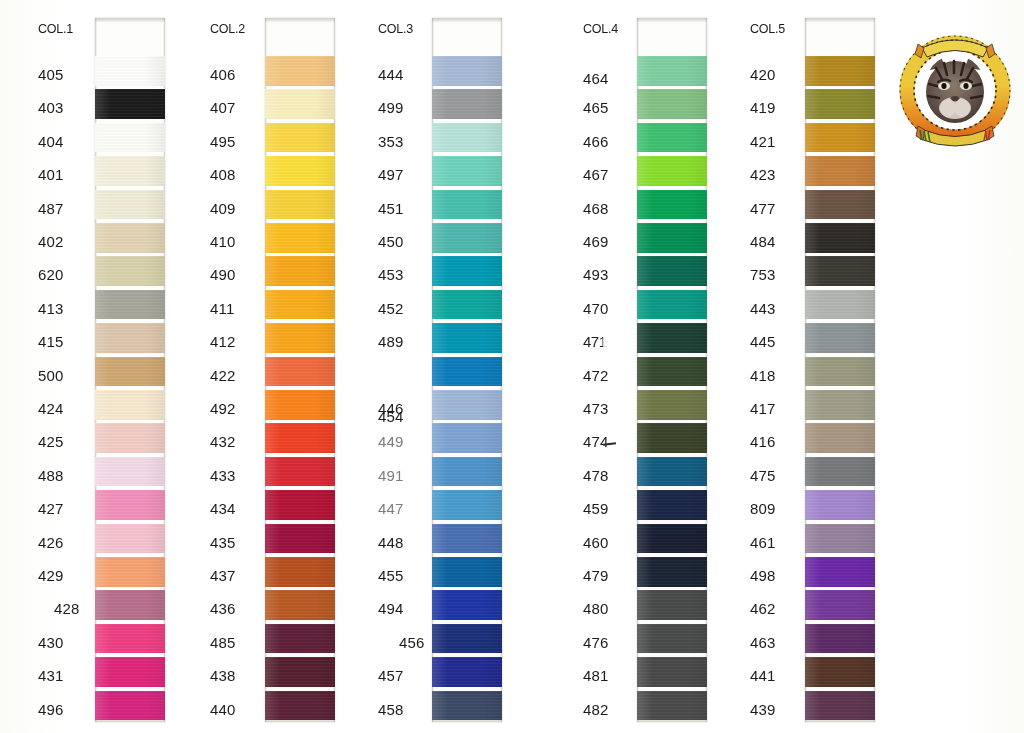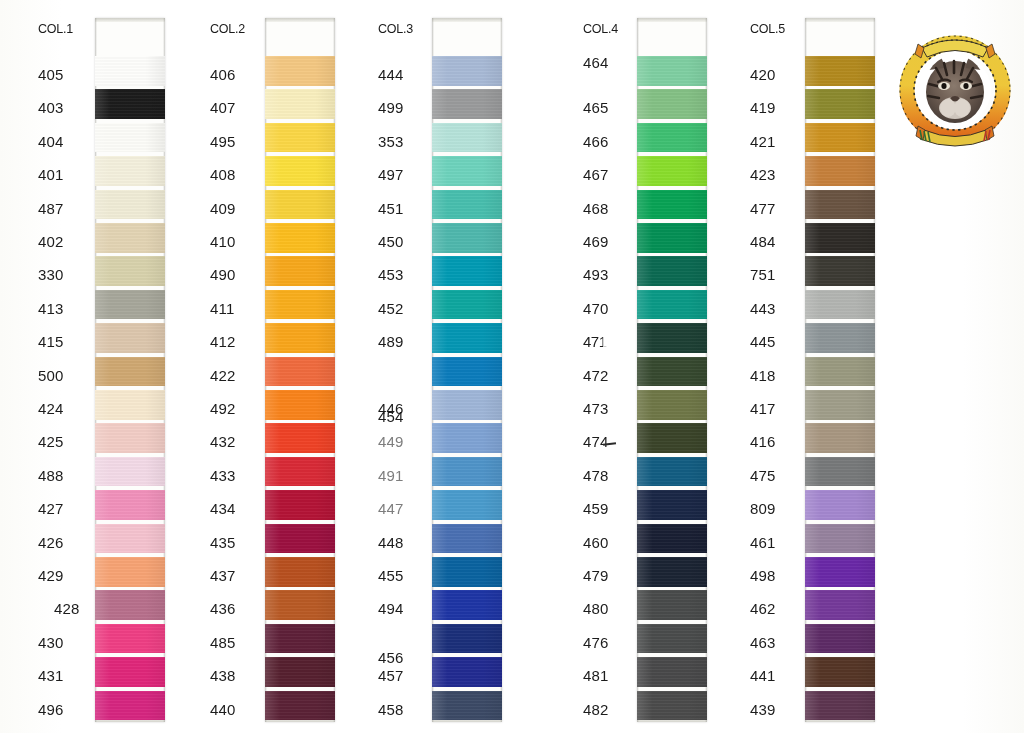--- a/index.html
+++ b/index.html
@@ -104,21 +104,21 @@
 
 <div id="columns-root">
     <div class="col-group" style="left: 0px;">
       <div class="col-header" style="left: 38px; top: 22px;">COL.1</div>
       <div class="code" style="left: 38px; top: 66px;">405</div>
       <div class="code" style="left: 38px; top: 99.4px;">403</div>
       <div class="code" style="left: 38px; top: 132.8px;">404</div>
       <div class="code" style="left: 38px; top: 166.2px;">401</div>
       <div class="code" style="left: 38px; top: 199.6px;">487</div>
       <div class="code" style="left: 38px; top: 233px;">402</div>
-      <div class="code" style="left: 38px; top: 266.4px;">330</div>
+      <div class="code" style="left: 38px; top: 266.4px;">620</div>
       <div class="code" style="left: 38px; top: 299.8px;">413</div>
       <div class="code" style="left: 38px; top: 333.2px;">415</div>
       <div class="code" style="left: 38px; top: 366.6px;">500</div>
       <div class="code" style="left: 38px; top: 400px;">424</div>
       <div class="code" style="left: 38px; top: 433.4px;">425</div>
       <div class="code" style="left: 38px; top: 466.8px;">488</div>
       <div class="code" style="left: 38px; top: 500.2px;">427</div>
       <div class="code" style="left: 38px; top: 533.6px;">426</div>
       <div class="code" style="left: 38px; top: 567px;">429</div>
       <div class="code" style="left: 54px; top: 600.4px;">428</div>
@@ -333,21 +333,21 @@
       <div class="code" style="left: 378px; top: 299.8px;">452</div>
       <div class="code" style="left: 378px; top: 333.2px;">489</div>
       <div class="code" style="left: 378px; top: 366.6px; margin-top: 41px;">454</div>
       <div class="code" style="left: 378px; top: 400px;">446</div>
       <div class="code faded" style="left: 378px; top: 433.4px;">449</div>
       <div class="code faded" style="left: 378px; top: 466.8px;">491</div>
       <div class="code faded" style="left: 378px; top: 500.2px;">447</div>
       <div class="code" style="left: 378px; top: 533.6px;">448</div>
       <div class="code" style="left: 378px; top: 567px;">455</div>
       <div class="code" style="left: 378px; top: 600.4px;">494</div>
-      <div class="code" style="left: 378px; top: 633.8px; margin-top: 15px;">456</div>
+      <div class="code" style="left: 399px; top: 633.8px;">456</div>
       <div class="code" style="left: 378px; top: 667.2px;">457</div>
       <div class="code" style="left: 378px; top: 700.6px;">458</div>
       <div class="strip" style="left: 432px; width: 70px; top: 18px; height: 704px;">
         <div class="strip-top-lip"></div>
         <div class="strip-bot-lip"></div>
         <div class="strip-edge-l"></div>
         <div class="strip-edge-r"></div>
         <div class="swatch" style="top: 38px; height: 29.5px; background: rgb(168, 186, 214);">
           <div class="thread"></div>
           <div class="sheen"></div>
@@ -425,21 +425,21 @@
           <div class="sheen"></div>
         </div>
         <div class="swatch" style="top: 672.6px; height: 29.5px; background: rgb(60, 74, 102);">
           <div class="thread"></div>
           <div class="sheen"></div>
         </div>
       </div>
     </div>
     <div class="col-group" style="left: 0px;">
       <div class="col-header" style="left: 583px; top: 22px;">COL.4</div>
-      <div class="code" style="left: 583px; top: 54px; text-align: center;">464</div>
+      <div class="code" style="left: 583px; top: 70px; text-align: center;">464</div>
       <div class="code" style="left: 583px; top: 99.4px;">465</div>
       <div class="code" style="left: 583px; top: 132.8px;">466</div>
       <div class="code" style="left: 583px; top: 166.2px;">467</div>
       <div class="code" style="left: 583px; top: 199.6px;">468</div>
       <div class="code" style="left: 583px; top: 233px;">469</div>
       <div class="code" style="left: 583px; top: 266.4px;">493</div>
       <div class="code" style="left: 583px; top: 299.8px;">470</div>
       <div class="code clipped" style="left: 583px; top: 333.2px;">471</div>
       <div class="code" style="left: 583px; top: 366.6px;">472</div>
       <div class="code" style="left: 583px; top: 400px;">473</div>
@@ -540,21 +540,21 @@
       </div>
     </div>
     <div class="col-group" style="left: 0px;">
       <div class="col-header" style="left: 750px; top: 22px;">COL.5</div>
       <div class="code" style="left: 750px; top: 66px;">420</div>
       <div class="code" style="left: 750px; top: 99.4px;">419</div>
       <div class="code" style="left: 750px; top: 132.8px;">421</div>
       <div class="code" style="left: 750px; top: 166.2px;">423</div>
       <div class="code" style="left: 750px; top: 199.6px;">477</div>
       <div class="code" style="left: 750px; top: 233px;">484</div>
-      <div class="code" style="left: 750px; top: 266.4px;">751</div>
+      <div class="code" style="left: 750px; top: 266.4px;">753</div>
       <div class="code" style="left: 750px; top: 299.8px;">443</div>
       <div class="code" style="left: 750px; top: 333.2px;">445</div>
       <div class="code" style="left: 750px; top: 366.6px;">418</div>
       <div class="code" style="left: 750px; top: 400px;">417</div>
       <div class="code" style="left: 750px; top: 433.4px;">416</div>
       <div class="code" style="left: 750px; top: 466.8px;">475</div>
       <div class="code" style="left: 750px; top: 500.2px;">809</div>
       <div class="code" style="left: 750px; top: 533.6px;">461</div>
       <div class="code" style="left: 750px; top: 567px;">498</div>
       <div class="code" style="left: 750px; top: 600.4px;">462</div>

